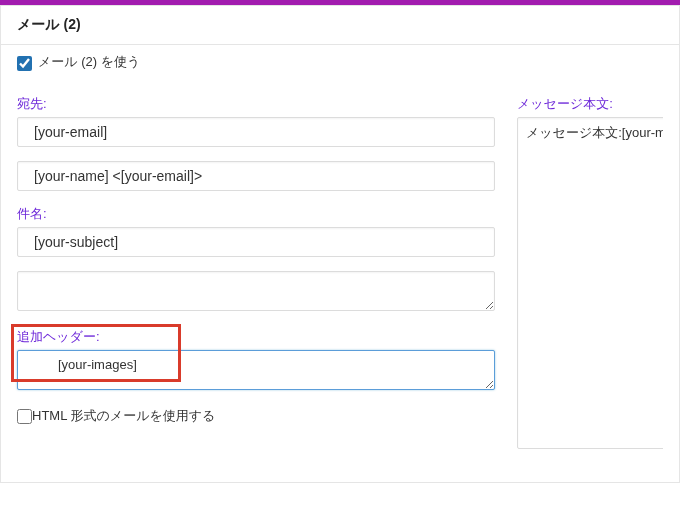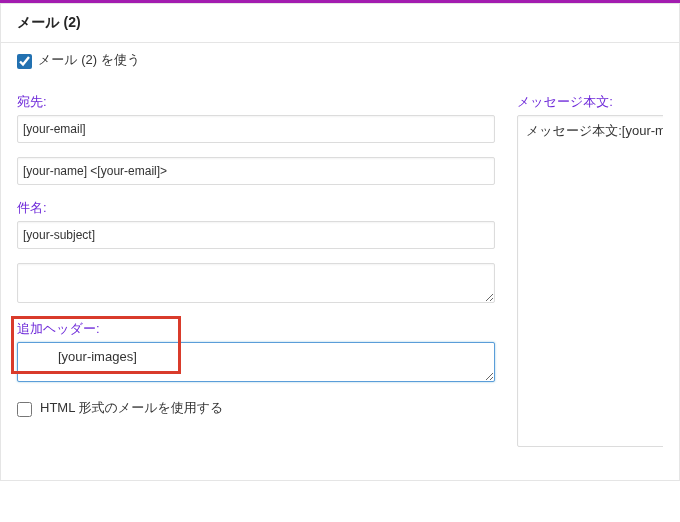--- a/index.html
+++ b/index.html
@@ -3,21 +3,21 @@
 <meta charset="utf-8">
 <style>
   * { box-sizing: border-box; margin: 0; padding: 0; }
   body {
     font-family: -apple-system, "Hiragino Kaku Gothic ProN", Meiryo, sans-serif;
     font-size: 13px;
     color: #333;
     background: #fff;
   }
   .outer {
-    border-top: 3px solid #a21caf;
+    border-top: 5px solid #a21caf;
     width: 680px;
     height: 522px;
     overflow: hidden;
   }
   .panel {
     margin: 0 0 0 0;
     border: 1px solid #e5e5e5;
     background: #fff;
   }
   .panel-title {
@@ -50,22 +50,22 @@
   .field-label {
     font-size: 13px;
     color: #6d28d9;
     margin-bottom: 4px;
     display: block;
   }
   .text-input {
     width: 100%;
     border: 1px solid #dcdcdc;
     border-radius: 2px;
-    padding: 6px 5px;
-    font-size: 12px;
+    padding: 6px 16px;
+    font-size: 14px;
     font-family: inherit;
     background: #fff;
     color: #333;
     margin-bottom: 14px;
     box-shadow: inset 0 1px 2px rgba(0,0,0,0.05);
   }
   .textarea {
     width: 100%;
     border: 1px solid #dcdcdc;
     border-radius: 2px;
@@ -95,22 +95,22 @@
     position: absolute;
     left: -6px;
     top: -4px;
     width: 170px;
     height: 58px;
     border: 3px solid #d93b2b;
     pointer-events: none;
   }
   .check-row {
     display: flex;
-    align-items: flex-end;
-    gap: 8px;
+    align-items: center;
+    gap: 0;
     margin-top: 14px;
   }
   .right-body-wrap {
     overflow: hidden;
   }
 </style>
 </head>
 <body>
 
 <div class="outer">

